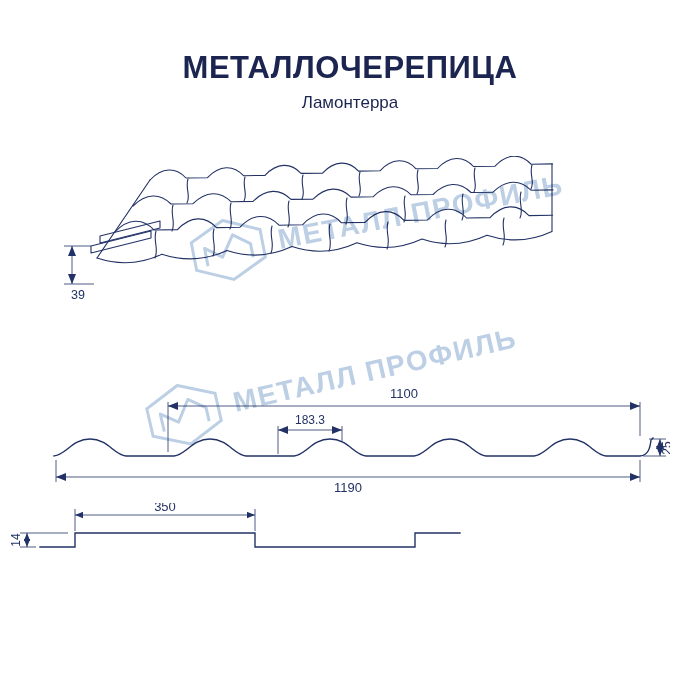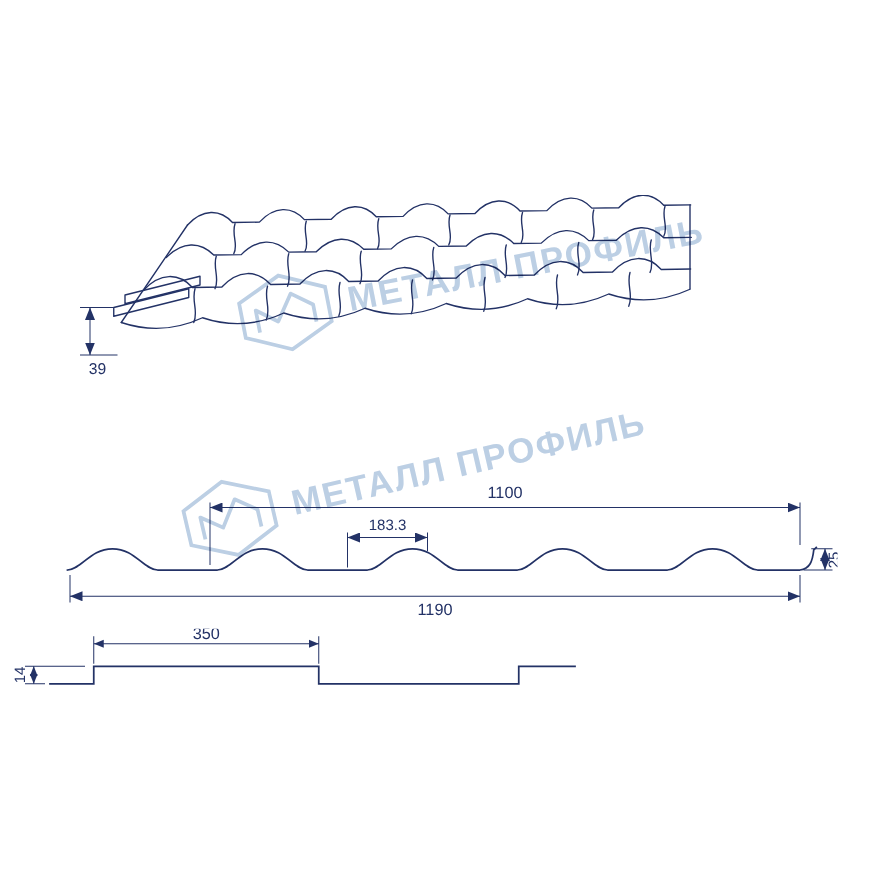--- a/index.html
+++ b/index.html
@@ -17,20 +17,24 @@
   svg text{font-family:"Liberation Sans",sans-serif;fill:#233266;}
   .ln{stroke:#233266;fill:none;stroke-width:1.1;stroke-linecap:round;stroke-linejoin:round;}
   .ln2{stroke:#233266;fill:none;stroke-width:1.4;stroke-linecap:square;stroke-linejoin:miter;}
   .dim{stroke:#233266;fill:none;stroke-width:0.8;}
 </style>
 </head>
 <body>
 
 <div class="canvas">
 
+  <div class="hdr">
+    <h1>МЕТАЛЛОЧЕРЕПИЦА</h1>
+    <div class="sub">Ламонтерра</div>
+  </div>
 
   <div class="wm wm1">
     <svg width="74" height="64" viewBox="0 0 74 64">
       <polygon points="37,2 72,18 72,46 37,62 2,46 2,18" fill="none" stroke="currentColor" stroke-width="3"></polygon>
       <path d="M14,44 L14,26 L30,38 L44,18 L60,30 L60,44" fill="none" stroke="currentColor" stroke-width="3" stroke-linejoin="round"></path>
     </svg>
     <span>МЕТАЛЛ ПРОФИЛЬ</span>
   </div>
 
   <div class="wm wm2">

